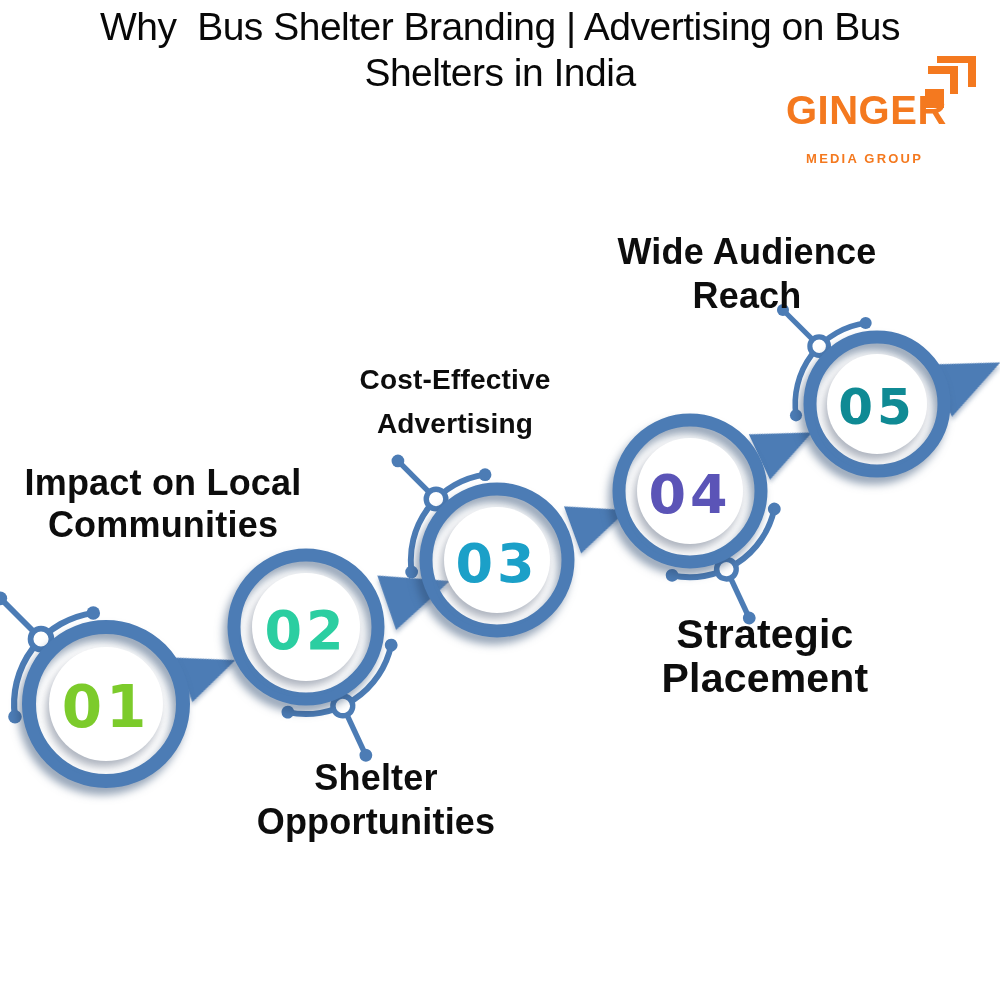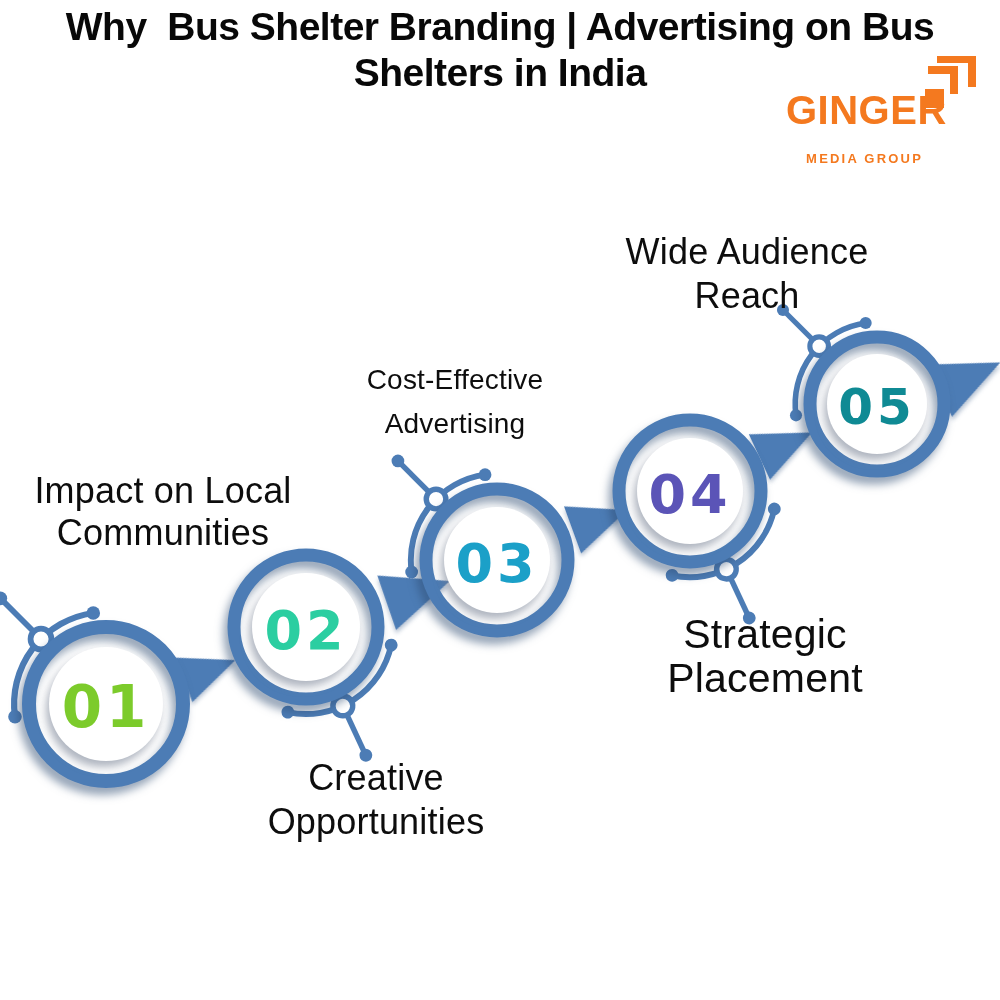--- a/index.html
+++ b/index.html
@@ -3,35 +3,35 @@
 <meta charset="utf-8">
 <style>
   html,body{margin:0;padding:0;}
   body{
     width:1000px;height:1000px;background:#ffffff;position:relative;overflow:hidden;
     font-family:"Liberation Sans",sans-serif;
   }
   .abs{position:absolute;}
   .title{
     left:0;right:0;top:4px;text-align:center;color:#080808;
-    font-weight:bold;font-size:39px;line-height:46px;letter-spacing:-0.5px;
+    font-weight:normal;font-size:39px;line-height:46px;letter-spacing:-0.5px;
     white-space:pre-wrap;
   }
   .logo-brand{
     left:752px;top:90px;color:#F4791F;font-weight:bold;font-size:40px;
     letter-spacing:0.5px;line-height:40px;margin-left:34px;
   }
   .logo-tagline{
     left:770px;top:130px;width:153px;text-align:right;color:#F4791F;
     font-weight:bold;font-size:13px;letter-spacing:2.2px;margin-top:21px;
   }
   .logo-icon{left:924px;top:56px;}
   .diagram{left:0;top:0;width:1000px;height:1000px;}
   .step-label{
-    position:absolute;text-align:center;color:#0d0d0d;font-weight:normal;
+    position:absolute;text-align:center;color:#0d0d0d;font-weight:bold;
     white-space:pre-wrap;letter-spacing:0.2px;
   }
   .ring{filter:drop-shadow(-4px 7px 4px rgba(43,73,112,0.5));}
   .inner{filter:drop-shadow(-3px 6px 4px rgba(108,118,138,0.55));}
   .arrow{filter:drop-shadow(-1px 3px 2px rgba(70,100,140,0.4));}
   .num{
     font-family:"DejaVu Sans",sans-serif;font-weight:bold;letter-spacing:4px;
   }
 </style>
 </head>
@@ -99,22 +99,22 @@
   </g>
 
   <g transform="translate(877,404)" color="#4C7CB5">
     <use href="#ornament" transform="scale(0.93)"></use>
     <circle class="ring" r="67" fill="none" stroke="currentColor" stroke-width="13"></circle>
     <circle class="inner" r="50" fill="#ffffff"></circle>
     <text class="num" font-size="50" text-anchor="middle" dominant-baseline="central" dy="3" fill="#0F8A94">05</text>
   </g>
 </svg>
 
-<div class="step-label" style="left:3px;   top:462px; width:320px; font-size:36px; line-height:42px;margin-top:8px;">Impact on Local
+<div class="step-label" style="left:3px;   top:462px; width:320px; font-size:36px; line-height:42px;">Impact on Local
 Communities</div>
-<div class="step-label" style="left:216px; top:756px; width:320px; font-size:36px; line-height:44px;">Creative
+<div class="step-label" style="left:216px; top:756px; width:320px; font-size:36px; line-height:44px;">Shelter
 Opportunities</div>
 <div class="step-label" style="left:295px; top:358px; width:320px; font-size:28px; line-height:44px;">Cost-Effective
 Advertising</div>
 <div class="step-label" style="left:605px; top:612px; width:320px; font-size:41px; line-height:44px;">Strategic
 Placement</div>
 <div class="step-label" style="left:587px; top:230px; width:320px; font-size:36px; line-height:44px;">Wide Audience
 Reach</div>
 
 </body></html>

